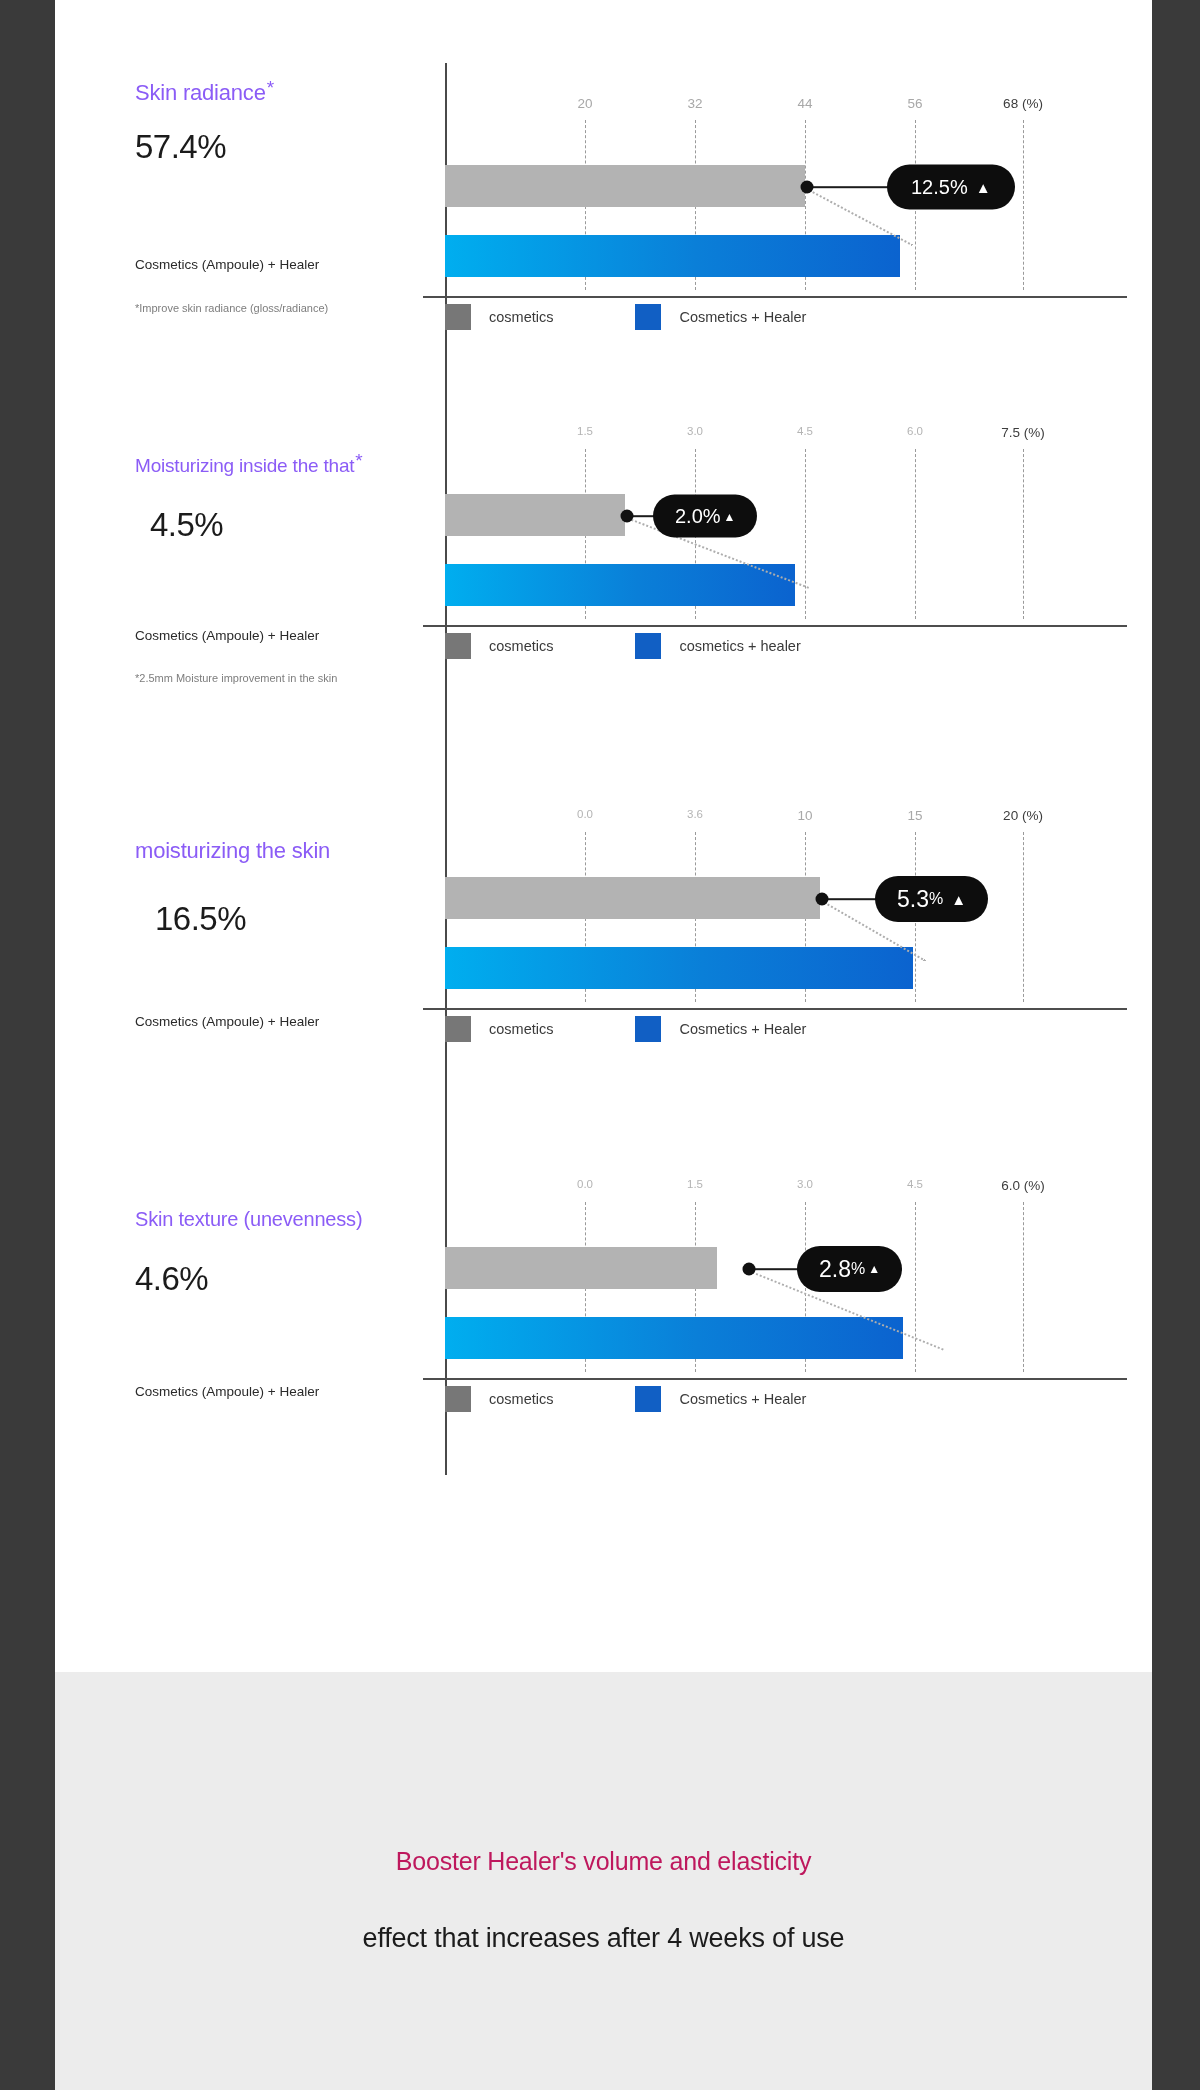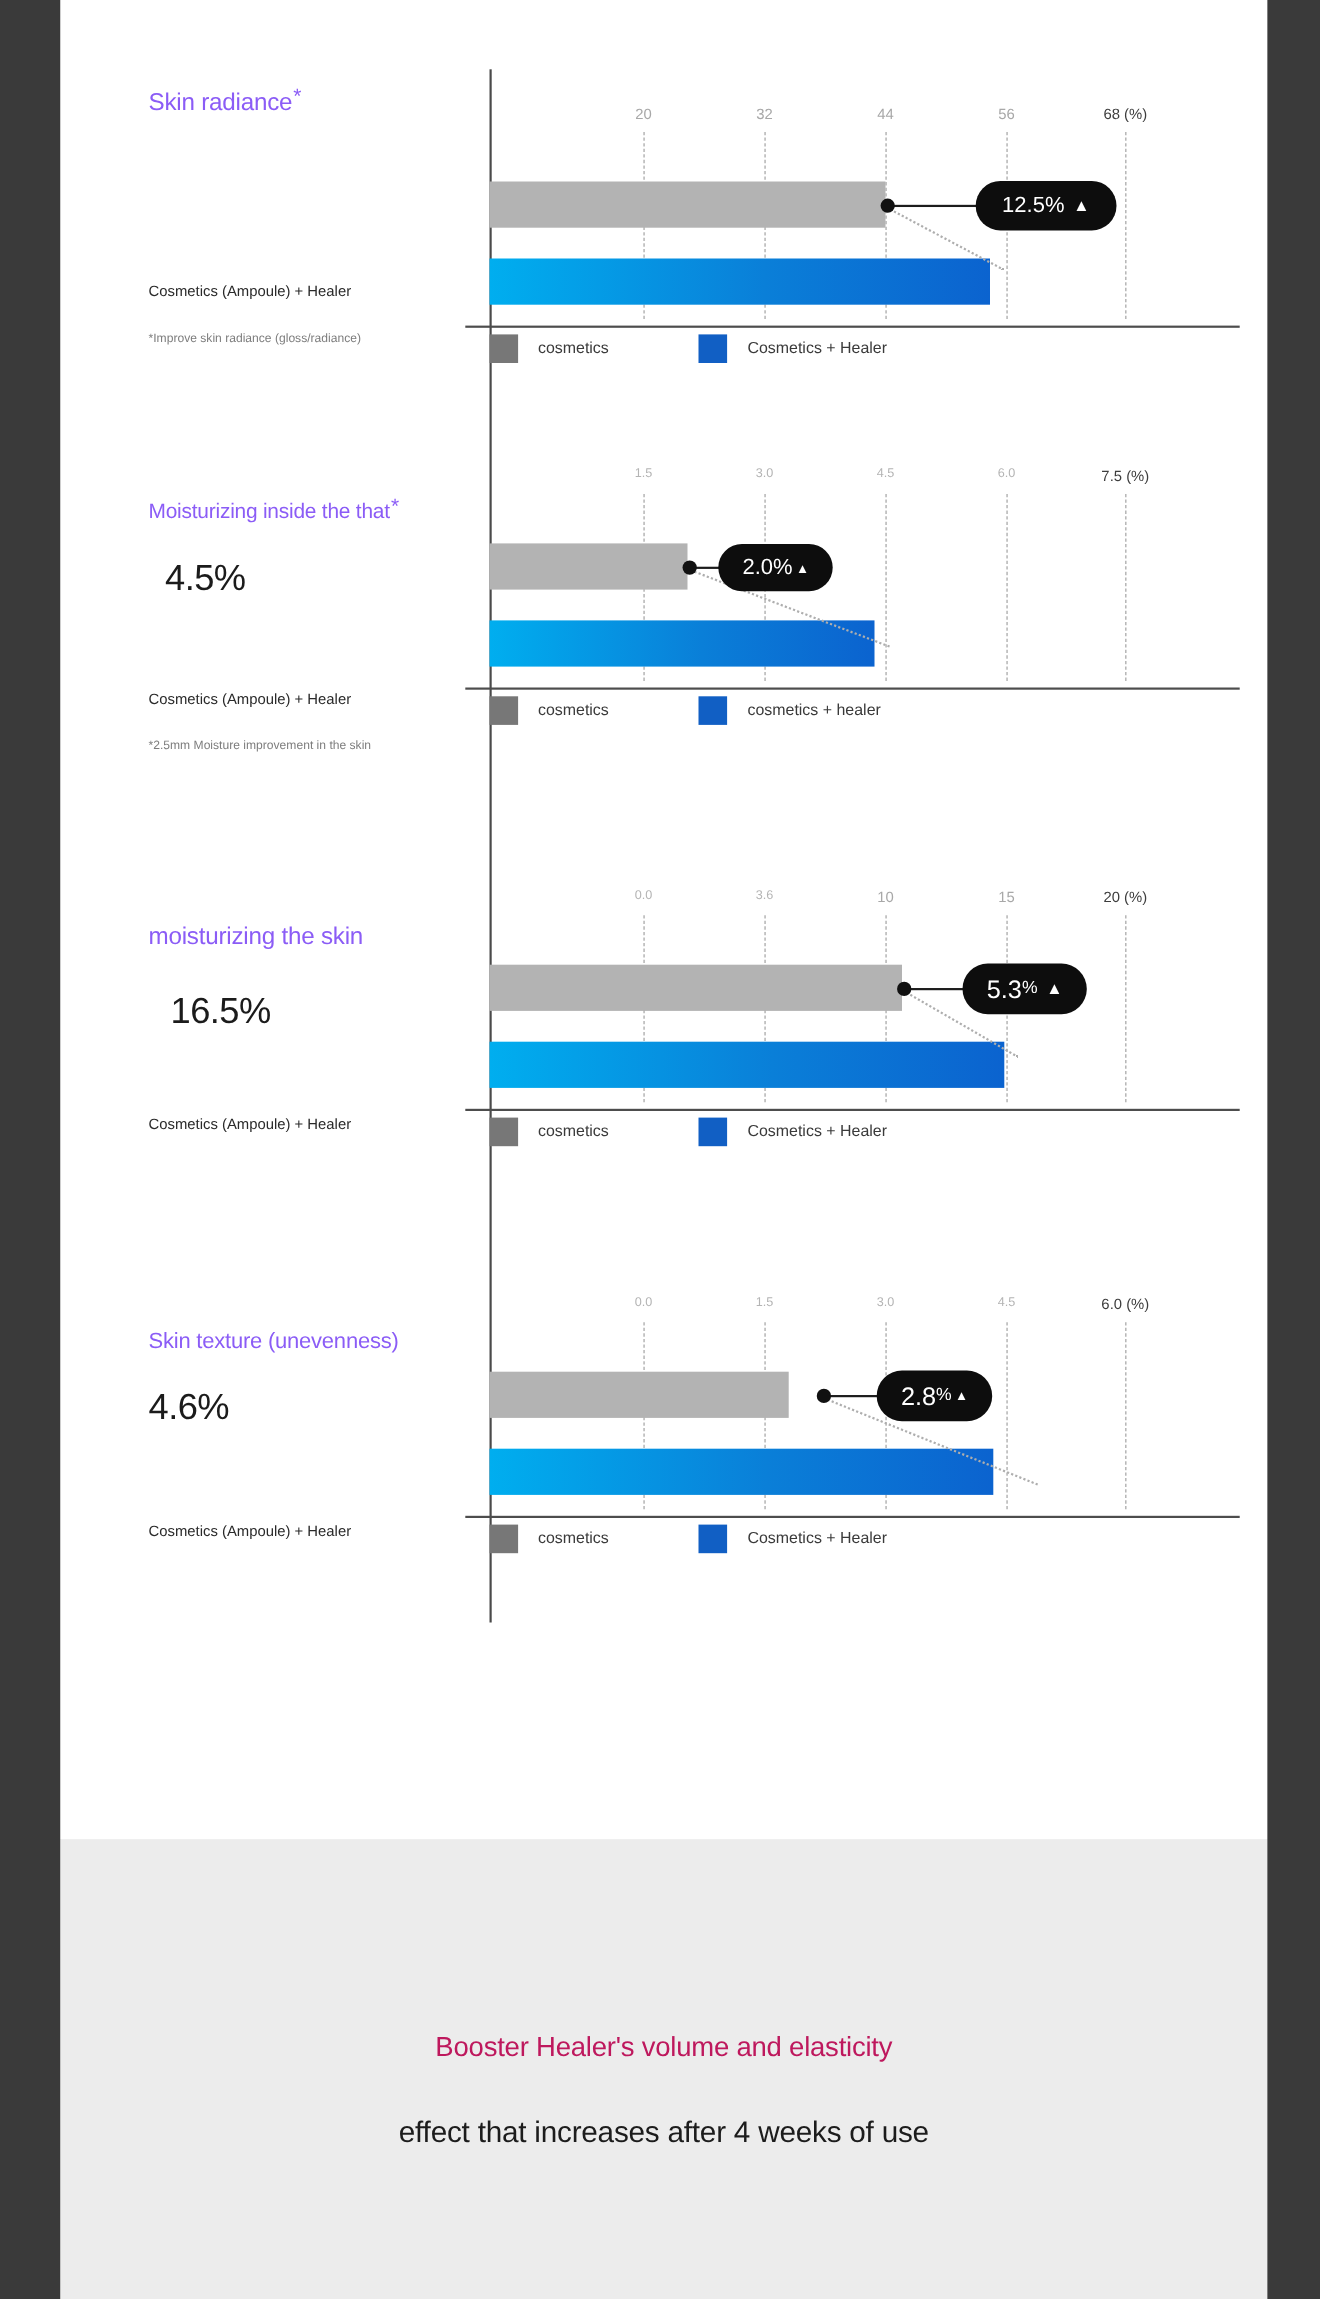--- a/index.html
+++ b/index.html
@@ -199,20 +199,23 @@
  <div class="sheet">
 
   <div class="charts-area">
     <div class="vrule"></div>
 
     <div class="block" style="top:0;height:400px;">
 
       <div class="label-col" style="top:80px;">
         <div class="metric-title"><span>Skin radiance</span><span class="star">*</span></div>
       </div>
+      <div class="label-col" style="top:128px;">
+        <div class="metric-value">57.4%</div>
+      </div>
       <div class="label-col" style="top:257px;">
         <div class="metric-caption">Cosmetics (Ampoule) + Healer</div>
       </div>
       <div class="label-col" style="top:302px;">
         <div class="metric-footnote">*Improve skin radiance (gloss/radiance)</div>
       </div>
 
       <div class="plot" style="top:55px;margin-top:41px;">
         <div class="tick-row">
           <span class="tick" style="left:110px;">20</span>

